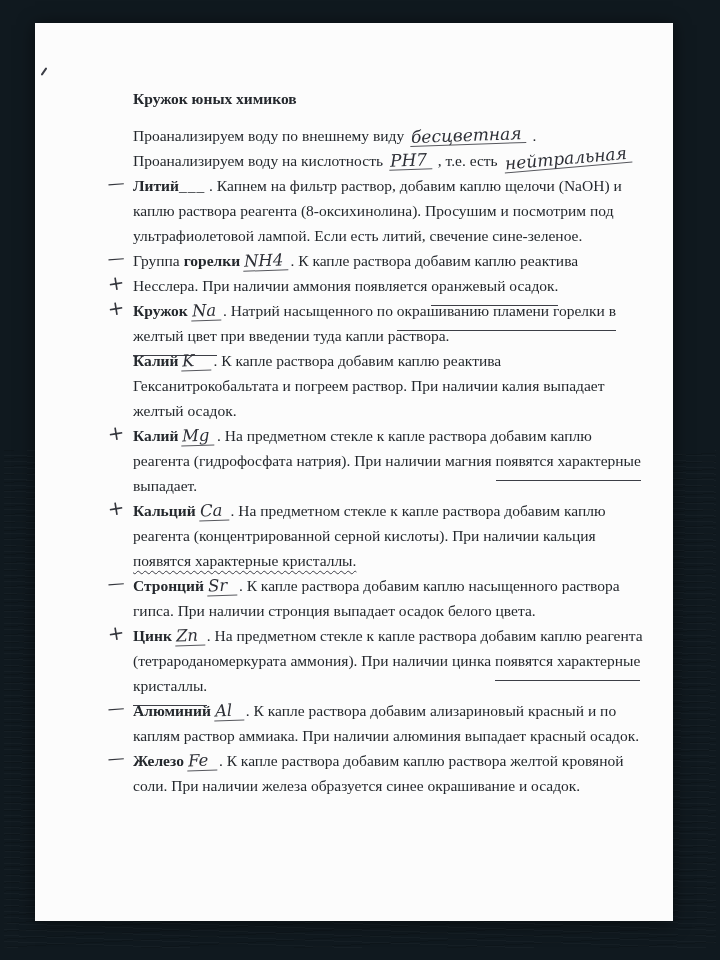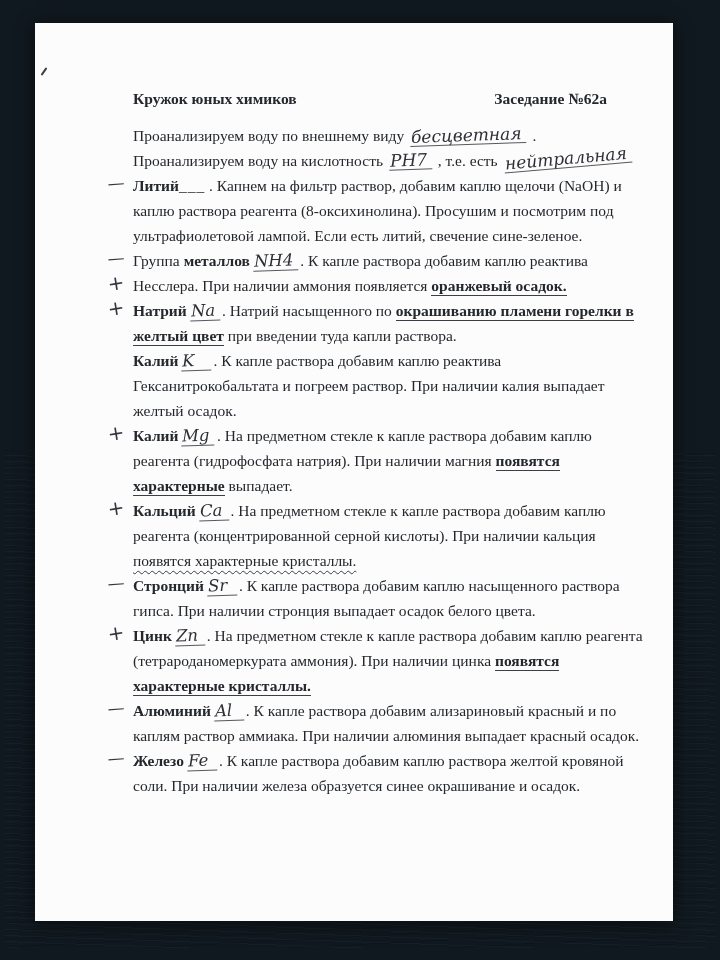--- a/index.html
+++ b/index.html
@@ -26,49 +26,48 @@
   .mark{position:absolute;left:-30px;width:26px;text-align:center;
         font-family:"DejaVu Sans",sans-serif;color:#34363d;}
   .mark.minus{font-size:17px;transform:rotate(-4deg);}
   .mark.plus{font-size:20px;transform:rotate(-9deg);line-height:25px;}
   .hand{font-family:"DejaVu Serif",serif;font-style:italic;font-size:17px;color:#2d2f36;
         display:inline-block;transform:rotate(-2deg);border-bottom:1.3px solid #57585e;
         line-height:18px;padding:0 5px 0 1px;margin:0 2px;}
   .hand.tilt{transform:rotate(-5deg) translateY(-2px);}
   .hand.sym{font-size:16.5px;min-width:24px;margin-left:3px;}
   .blank{letter-spacing:1px;text-align:center;}
-  .pu{border-bottom:1.7px solid #3c3e46;padding-bottom:1px;
-      -webkit-box-decoration-break:clone;box-decoration-break:clone;font-weight:bold;}
+  .pu{border-bottom:1.7px solid #3c3e46;padding-bottom:11px;
+      -webkit-box-decoration-break:clone;box-decoration-break:clone;}
   .pu-wavy{text-decoration-line:underline;text-decoration-style:wavy;
            text-decoration-color:#3c3e46;text-decoration-thickness:1px;text-underline-offset:4px;}
   .pen-tick{position:absolute;left:8px;top:44px;width:2px;height:9px;background:#3c3e46;
             transform:rotate(35deg);border-radius:1px;}
 </style>
 </head>
 <body>
 
 <div class="stage">
   <div class="photo">
     <div class="waves"></div>
   </div>
   <div class="paper">
     <div class="pen-tick"></div>
     <div class="content">
       <div class="header-row">
         <span class="b">Кружок юных химиков</span>
-        <span class="b">Заседание №62а</span>
       </div>
       <div id="intro">
           <div class="line"><span>Проанализируем воду по внешнему виду </span><span class="hand">бесцветная</span><span> .</span></div>
           <div class="line"><span>Проанализируем воду на кислотность </span><span class="hand">PH7</span><span> , т.е. есть </span><span class="hand tilt">нейтральная</span></div>
         </div>
       <div id="items">
           <div class="item"><span class="mark minus" style="top: -2px;">—</span><span class="b">Литий</span><span class="blank">___</span><span> . Капнем на фильтр раствор, добавим каплю щелочи (NaOH) и каплю раствора реагента (8-оксихинолина). Просушим и посмотрим под ультрафиолетовой лампой. Если есть литий, свечение сине-зеленое.</span></div>
-          <div class="item"><span class="mark minus" style="top: -2px;">—</span><span class="mark plus" style="top: 23px;">+</span><span>Группа </span><span class="b">металлов</span><span class="hand sym">NH4</span><span>. К капле раствора добавим каплю реактива Несслера. При наличии аммония появляется </span><span class="pu">оранжевый осадок.</span></div>
-          <div class="item"><span class="mark plus" style="top: -2px;">+</span><span class="b">Натрий</span><span class="hand sym">Na</span><span>. Натрий насыщенного по </span><span class="pu">окрашиванию пламени горелки в желтый цвет</span><span> при введении туда капли раствора.</span></div>
+          <div class="item"><span class="mark minus" style="top: -2px;">—</span><span class="mark plus" style="top: 23px;">+</span><span>Группа </span><span class="b">горелки</span><span class="hand sym">NH4</span><span>. К капле раствора добавим каплю реактива Несслера. При наличии аммония появляется </span><span class="pu">оранжевый осадок.</span></div>
+          <div class="item"><span class="mark plus" style="top: -2px;">+</span><span class="b">Кружок</span><span class="hand sym">Na</span><span>. Натрий насыщенного по </span><span class="pu">окрашиванию пламени горелки в желтый цвет</span><span> при введении туда капли раствора.</span></div>
           <div class="item"><span class="b">Калий</span><span class="hand sym">K</span><span>. К капле раствора добавим каплю реактива Гексанитрокобальтата и погреем раствор. При наличии калия выпадает желтый осадок.</span></div>
           <div class="item"><span class="mark plus" style="top: -2px;">+</span><span class="b">Калий</span><span class="hand sym">Mg</span><span>. На предметном стекле к капле раствора добавим каплю реагента (гидрофосфата натрия). При наличии магния </span><span class="pu">появятся характерные</span><span> выпадает.</span></div>
           <div class="item"><span class="mark plus" style="top: -2px;">+</span><span class="b">Кальций</span><span class="hand sym">Ca</span><span>. На предметном стекле к капле раствора добавим каплю реагента (концентрированной серной кислоты). При наличии кальция </span><span class="pu-wavy">появятся характерные кристаллы.</span></div>
           <div class="item"><span class="mark minus" style="top: -2px;">—</span><span class="b">Стронций</span><span class="hand sym">Sr</span><span>. К капле раствора добавим каплю насыщенного раствора гипса. При наличии стронция выпадает осадок белого цвета.</span></div>
           <div class="item"><span class="mark plus" style="top: -2px;">+</span><span class="b">Цинк</span><span class="hand sym">Zn</span><span>. На предметном стекле к капле раствора добавим каплю реагента (тетрароданомеркурата аммония). При наличии цинка </span><span class="pu">появятся характерные кристаллы.</span></div>
           <div class="item"><span class="mark minus" style="top: -2px;">—</span><span class="b">Алюминий</span><span class="hand sym">Al</span><span>. К капле раствора добавим ализариновый красный и по каплям раствор аммиака. При наличии алюминия выпадает красный осадок.</span></div>
           <div class="item"><span class="mark minus" style="top: -2px;">—</span><span class="b">Железо</span><span class="hand sym">Fe</span><span>. К капле раствора добавим каплю раствора желтой кровяной соли. При наличии железа образуется синее окрашивание и осадок.</span></div>
         </div>
     </div>
   </div>

